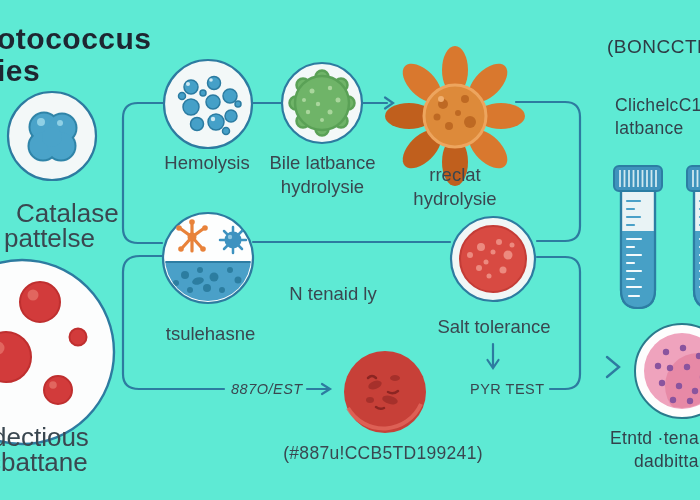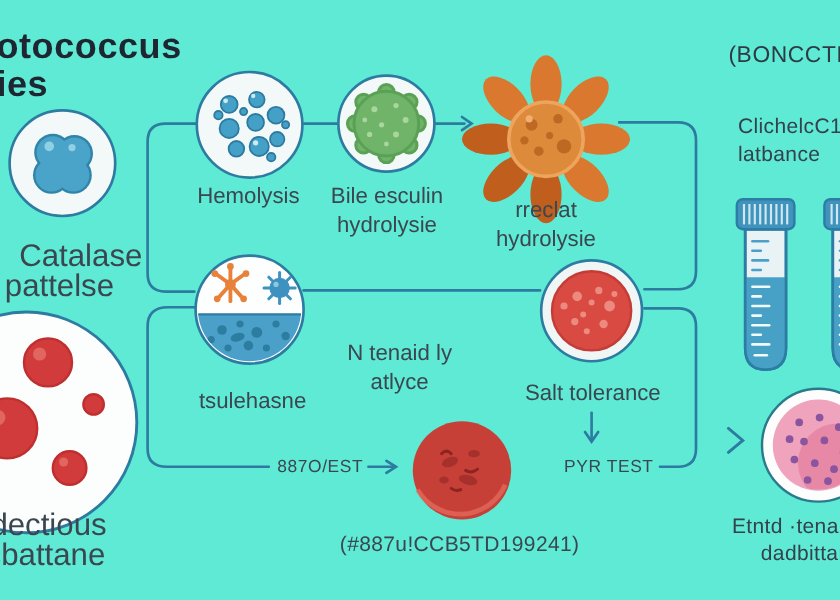--- a/index.html
+++ b/index.html
@@ -304,41 +304,40 @@
   <div class="abs side-text" style="left:615px;top:118px;white-space:nowrap;">latbance</div>
 
   <div class="abs label-left" style="left:16px;top:200px;">Catalase</div>
   <div class="abs label-left" style="left:4px;top:225px;text-align:center;">pattelse</div>
 
   <div class="abs label" style="left:127px;top:151px;width:160px;">
     <div>Hemolysis</div>
   </div>
 
   <div class="abs label" style="left:245px;top:151px;width:155px;">
-    <div>Bile esculin</div>
+    <div>Bile latbance</div>
     <div>hydrolysie</div>
   </div>
 
   <div class="abs label" style="left:385px;top:163px;width:140px;">
     <div>rreclat</div>
     <div>hydrolysie</div>
   </div>
 
   <div class="abs label" style="left:133px;top:322px;width:155px;">
     <div>tsulehasne</div>
   </div>
 
   <div class="abs label" style="left:258px;top:282px;width:150px;">
     <div>N tenaid ly</div>
-    <div>atlyce</div>
   </div>
 
   <div class="abs label" style="left:418px;top:315px;width:152px;">Salt tolerance</div>
 
-  <div class="abs test-label" style="left:231px;top:381px;white-space:nowrap;">887O/EST</div>
+  <div class="abs test-label" style="left:231px;top:381px;white-space:nowrap;font-style:italic;">887O/EST</div>
   <div class="abs test-label" style="left:470px;top:381px;white-space:nowrap;">PYR TEST</div>
 
   <div class="abs caption" style="left:268px;top:443px;width:230px;">(#887u!CCB5TD199241)</div>
 
   <div class="abs label-left" style="left:-8px;top:424px;white-space:nowrap;">dectious</div>
   <div class="abs label-left" style="left:-12px;top:449px;white-space:nowrap;">cbattane</div>
 
   <div class="abs side-text" style="left:610px;top:428px;white-space:nowrap;">Etntd ·tenaid</div>
   <div class="abs side-text" style="left:634px;top:451px;white-space:nowrap;">dadbittane</div>
 

